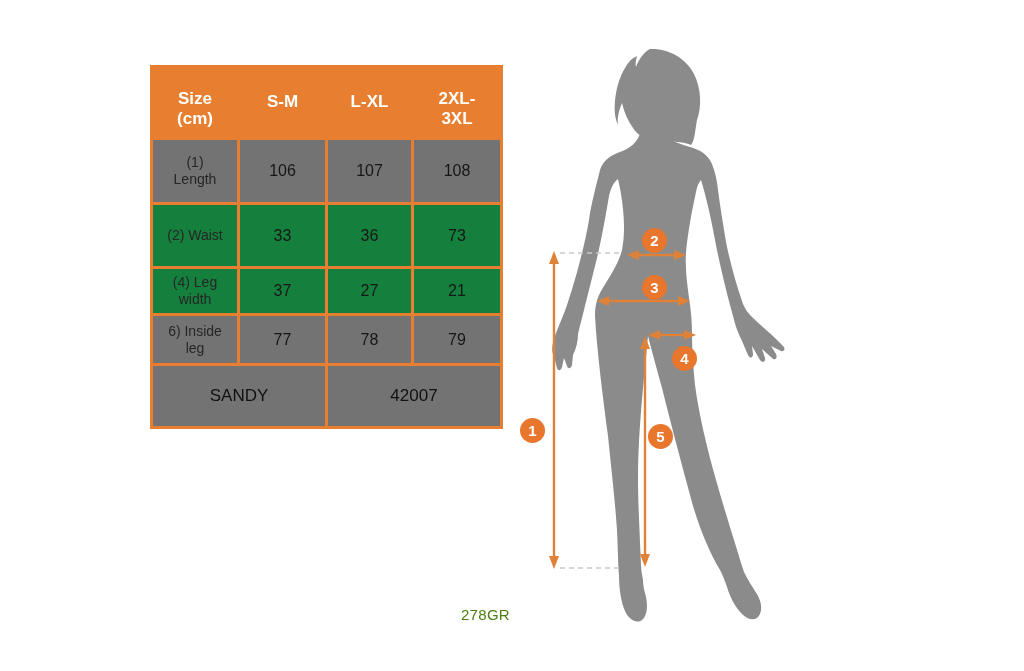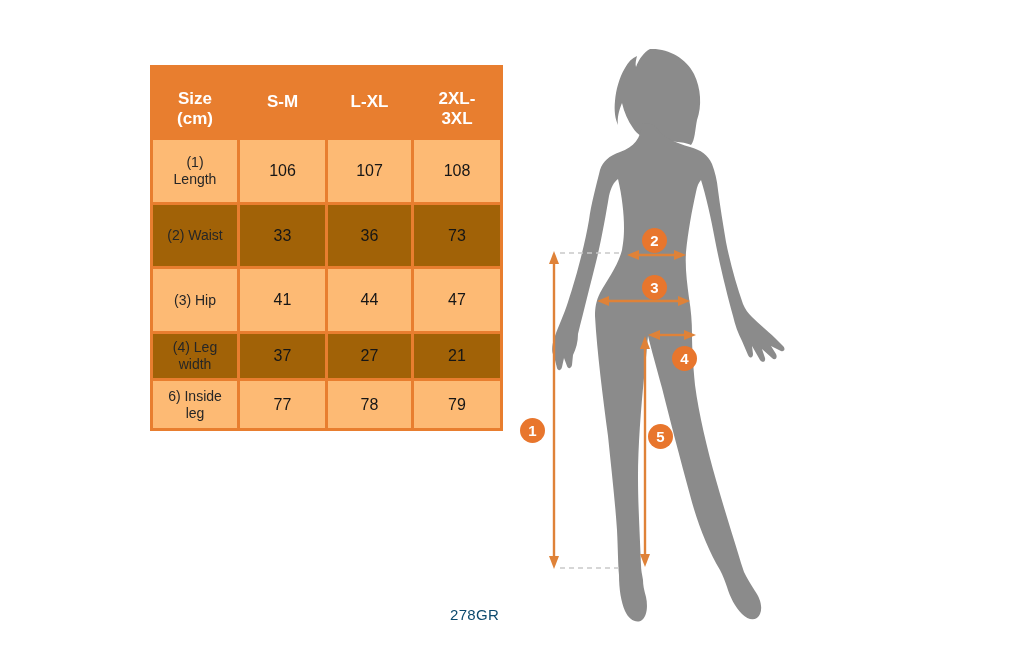--- a/index.html
+++ b/index.html
@@ -19,31 +19,31 @@
   }
   .size-table td{
     border:3px solid #e87e2f;
     text-align:center;vertical-align:middle;
     padding:0;
   }
   .size-table td.hdr{
     background:#e87e2f;border-color:#e87e2f;
     color:#ffffff;font-weight:bold;font-size:17px;line-height:1.18;
   }
-  .size-table td.dark{background:#fdba74;}
-  .size-table td.light{background:#a16207;}
+  .size-table td.dark{background:#737373;}
+  .size-table td.light{background:#15803d;}
   .size-table td.lbl{font-size:14px;color:#262626;line-height:1.18;}
   .size-table td.val{font-size:16px;color:#161616;}
   .size-table td.fabval{font-size:17px;color:#111111;}
   .wrap-narrow{display:inline-block;max-width:52px;margin-top:13px;}
   .wrap-label{display:inline-block;max-width:58px;}
   
   .weight-note{
     position:absolute;left:450px;top:606px;width:60px;
-    font-size:15px;color:#0c4a6e;text-align:left;letter-spacing:.3px;
+    font-size:15px;color:#4d7c0f;text-align:right;letter-spacing:.3px;
   }
   
   svg.figure-svg{position:absolute;left:0;top:0;}
   .badge{
     position:absolute;width:25px;height:25px;border-radius:50%;
     background:#e8762d;color:#ffffff;
     font-size:15px;font-weight:bold;
     display:flex;align-items:center;justify-content:center;
     line-height:1;
   }
@@ -72,37 +72,35 @@
       <td class="dark val">106</td>
       <td class="dark val">107</td>
       <td class="dark val">108</td>
     </tr>
     <tr style="height:64px">
       <td class="light lbl"><span class="wrap-label">(2) Waist</span></td>
       <td class="light val">33</td>
       <td class="light val">36</td>
       <td class="light val">73</td>
     </tr>
-    <tr style="height:65px">
-      <td class="dark lbl"><span class="wrap-label">(3) Hip</span></td>
-      <td class="dark val">41</td>
-      <td class="dark val">44</td>
-      <td class="dark val">47</td>
-    </tr>
     <tr style="height:47px">
       <td class="light lbl"><span class="wrap-label">(4) Leg width</span></td>
       <td class="light val">37</td>
       <td class="light val">27</td>
       <td class="light val">21</td>
     </tr>
     <tr style="height:50px">
       <td class="dark lbl"><span class="wrap-label">6) Inside leg</span></td>
       <td class="dark val">77</td>
       <td class="dark val">78</td>
       <td class="dark val">79</td>
+    </tr>
+    <tr style="height:63px">
+      <td class="dark fabval" colspan="2">SANDY</td>
+      <td class="dark fabval" colspan="2">42007</td>
     </tr>
   </tbody>
     </table>
 
   <svg class="figure-svg" width="1024" height="671" viewBox="0 0 1024 671" aria-hidden="true">
 
     <g fill="#8b8b8b" stroke="none">
 
       <path d="M 650,49
                C 668,48 686,58 694,74

